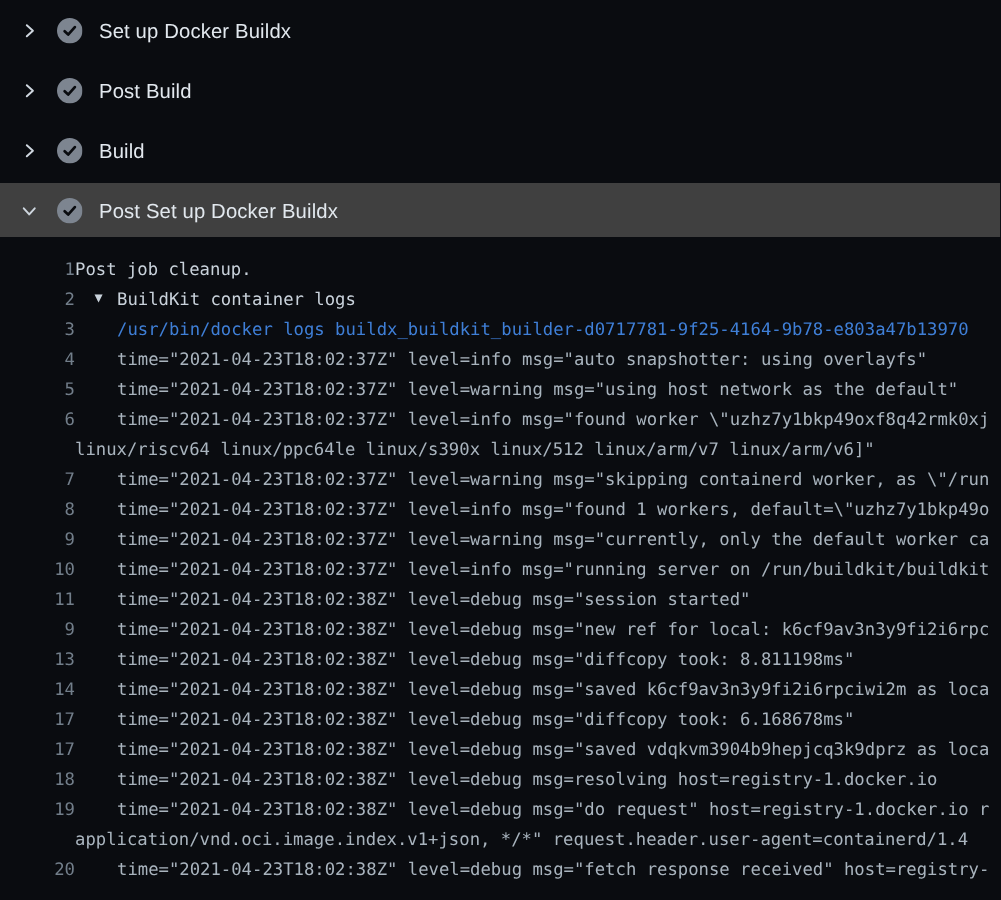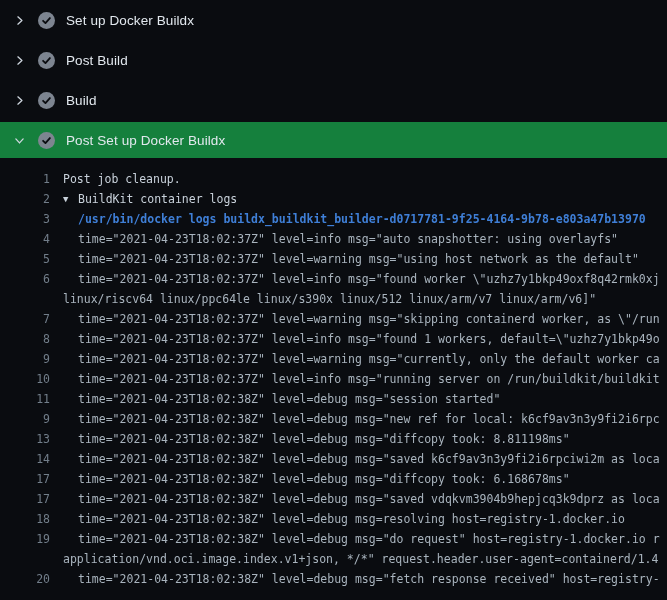--- a/index.html
+++ b/index.html
@@ -15,21 +15,21 @@
   .section-row {
     height: 40px;
     display: flex;
     align-items: center;
     padding-left: 12px;
     cursor: pointer;
   }
   .section-row.expanded {
     height: 36px;
     margin: 2px 0;
-    background: #15803d;
+    background: #404040;
   }
   .chev {
     width: 14px; height: 14px;
     flex: none;
     display: flex; align-items: center; justify-content: center;
     margin-right: 12px;
   }
   .section-row.expanded .chev svg { transform: rotate(90deg); }
   .status {
     width: 17px; height: 17px;
@@ -55,24 +55,24 @@
     overflow: hidden;
   }
   .ln {
     width: 50px;
     flex: none;
     text-align: right;
     color: #727e8a;
     cursor: pointer;
   }
   .lt { color: #a9b4be; }
-  .ind1 .lt { margin-left: 13px; }
+  .ind1 .lt { }
   .ind2 .lt { margin-left: 28px; }
   .style-plain .lt, .style-group .lt { color: #c9d2db; }
-  .style-command .lt { color: #3f7fd7; font-weight: bold; }
+  .style-command .lt { color: #3f7fd7; }
   .tri {
     display: none;
     color: #c9d2db;
     font-size: 9px;
     width: 15px;
     flex: none;
     text-align: left;
     line-height: 20px;
     margin-left: 13px;
   }

